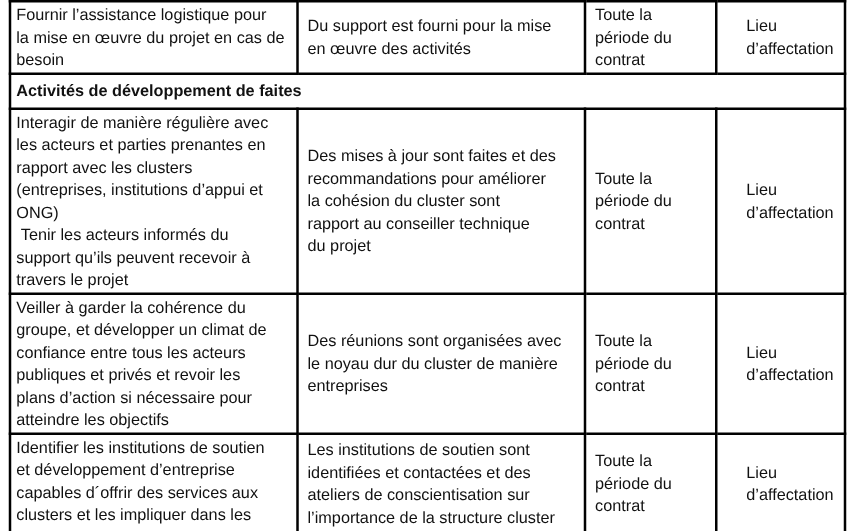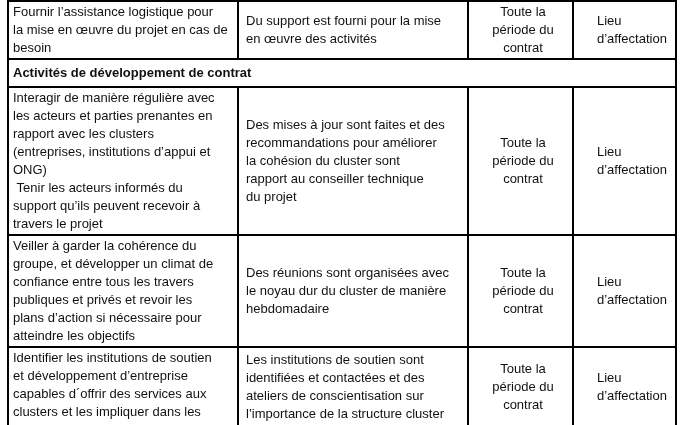--- a/index.html
+++ b/index.html
@@ -25,21 +25,21 @@
   table.tor-table td {
     border: 2px solid #000000;
     color: #111111;
     font-size: 13px;
     line-height: 18px;
     white-space: pre-line;
     overflow: hidden;
   }
   td.cell-activity   { vertical-align: top;    padding: 1px 3px 1px 4px; }
   td.cell-deliverable{ vertical-align: middle; padding: 1px 4px 1px 7px; margin-left: 16px; }
-  td.cell-period     { vertical-align: middle; padding: 1px 2px 1px 7px; text-align: center; }
+  td.cell-period     { vertical-align: middle; padding: 1px 2px 1px 7px; }
   td.cell-location   { vertical-align: middle; padding: 1px 2px 1px 23px; }
   td.cell-section {
     vertical-align: middle;
     font-weight: bold;
     padding: 2px 4px 2px 4px;
     white-space: normal;
   }
   tr.row-1 { height: 56px; border-radius: 26px; }
   tr.row-section { height: 28px; }
   tr.row-3 { height: 146px; border-radius: 19px; }
@@ -64,21 +64,21 @@
 besoin</td>
         <td class="cell-deliverable">Du support est fourni pour la mise
 en œuvre des activités</td>
         <td class="cell-period">Toute la
 période du
 contrat</td>
         <td class="cell-location">Lieu
 d’affectation</td>
       </tr>
       <tr class="row-section">
-        <td class="cell-section" colspan="4">Activités de développement de contrat</td>
+        <td class="cell-section" colspan="4">Activités de développement de faites</td>
       </tr>
       <tr class="row-3">
         <td class="cell-activity">Interagir de manière régulière avec
 les acteurs et parties prenantes en
 rapport avec les clusters
 (entreprises, institutions d’appui et
 ONG)
 &nbsp;Tenir les acteurs informés du
 support qu’ils peuvent recevoir à
 travers le projet</td>
@@ -89,27 +89,27 @@
 du projet</td>
         <td class="cell-period">Toute la
 période du
 contrat</td>
         <td class="cell-location">Lieu
 d’affectation</td>
       </tr>
       <tr class="row-4">
         <td class="cell-activity">Veiller à garder la cohérence du
 groupe, et développer un climat de
-confiance entre tous les travers
+confiance entre tous les acteurs
 publiques et privés et revoir les
 plans d’action si nécessaire pour
 atteindre les objectifs</td>
         <td class="cell-deliverable">Des réunions sont organisées avec
 le noyau dur du cluster de manière
-hebdomadaire</td>
+entreprises</td>
         <td class="cell-period">Toute la
 période du
 contrat</td>
         <td class="cell-location">Lieu
 d’affectation</td>
       </tr>
       <tr class="row-5">
         <td class="cell-activity">Identifier les institutions de soutien
 et développement d’entreprise
 capables d´offrir des services aux

